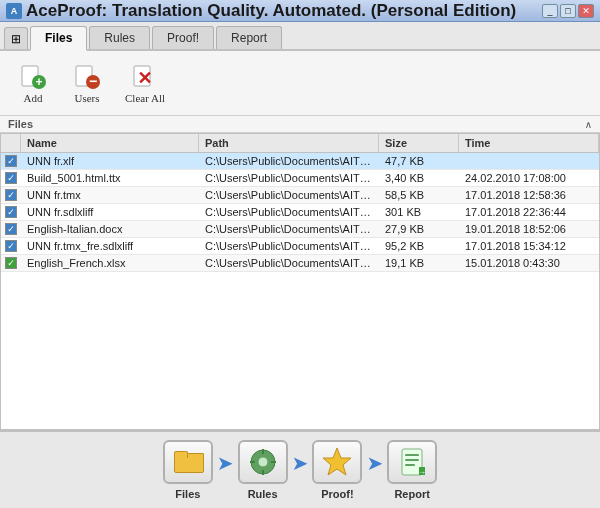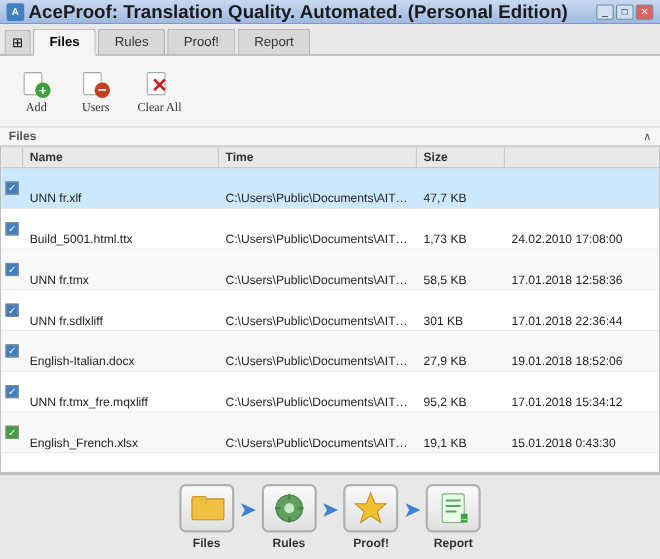--- a/index.html
+++ b/index.html
@@ -198,21 +198,20 @@
     .file-row:nth-child(odd) { background: #f8f8f8; }
     .file-row:nth-child(even) { background: white; }
     .file-row.selected { background: #cce8ff; }
     .file-row-cell {
       padding: 2px 6px;
       font-size: 11px;
       color: #222;
       overflow: hidden;
       text-overflow: ellipsis;
       white-space: nowrap;
-      margin-top: 20px;
     }
     .file-check {
       display: flex;
       align-items: center;
       justify-content: center;
       padding: 2px;
     }
     .checkbox {
       width: 12px;
       height: 12px;
@@ -358,40 +357,41 @@
 
   <div class="section-header">
     <span class="section-title">Files</span>
     <span class="collapse-btn">∧</span>
   </div>
 
   <div class="file-list-container">
     <div class="file-list-header">
       <div class="file-list-header-cell"></div>
       <div class="file-list-header-cell">Name</div>
+      <div class="file-list-header-cell">Path</div>
+      <div class="file-list-header-cell">Size</div>
       <div class="file-list-header-cell">Time</div>
-      <div class="file-list-header-cell">Size</div>
     </div>
 
     <div id="file-rows-container">
         <div class="file-row selected">
     <div class="file-check">
       <div class="checkbox checked">✓</div>
     </div>
     <div class="file-row-cell">UNN fr.xlf</div>
     <div class="file-row-cell">C:\Users\Public\Documents\AIT\AceProof 3\Exa...</div>
     <div class="file-row-cell">47,7 KB</div>
   </div>
         <div class="file-row">
     <div class="file-check">
       <div class="checkbox checked">✓</div>
     </div>
     <div class="file-row-cell">Build_5001.html.ttx</div>
     <div class="file-row-cell">C:\Users\Public\Documents\AIT\AceProof 3\Exa...</div>
-    <div class="file-row-cell">1,73 KB</div>
+    <div class="file-row-cell">3,40 KB</div>
     <div class="file-row-cell">24.02.2010 17:08:00</div>
   </div>
         <div class="file-row">
     <div class="file-check">
       <div class="checkbox checked">✓</div>
     </div>
     <div class="file-row-cell">UNN fr.tmx</div>
     <div class="file-row-cell">C:\Users\Public\Documents\AIT\AceProof 3\Exa...</div>
     <div class="file-row-cell">58,5 KB</div>
     <div class="file-row-cell">17.01.2018 12:58:36</div>
@@ -411,21 +411,21 @@
     </div>
     <div class="file-row-cell">English-Italian.docx</div>
     <div class="file-row-cell">C:\Users\Public\Documents\AIT\AceProof 3\Exa...</div>
     <div class="file-row-cell">27,9 KB</div>
     <div class="file-row-cell">19.01.2018 18:52:06</div>
   </div>
         <div class="file-row">
     <div class="file-check">
       <div class="checkbox checked">✓</div>
     </div>
-    <div class="file-row-cell">UNN fr.tmx_fre.mqxliff</div>
+    <div class="file-row-cell">UNN fr.tmx_fre.sdlxliff</div>
     <div class="file-row-cell">C:\Users\Public\Documents\AIT\AceProof 3\Exa...</div>
     <div class="file-row-cell">95,2 KB</div>
     <div class="file-row-cell">17.01.2018 15:34:12</div>
   </div>
         <div class="file-row">
     <div class="file-check">
       <div class="checkbox checked-green">✓</div>
     </div>
     <div class="file-row-cell">English_French.xlsx</div>
     <div class="file-row-cell">C:\Users\Public\Documents\AIT\AceProof 3\Exa...</div>

